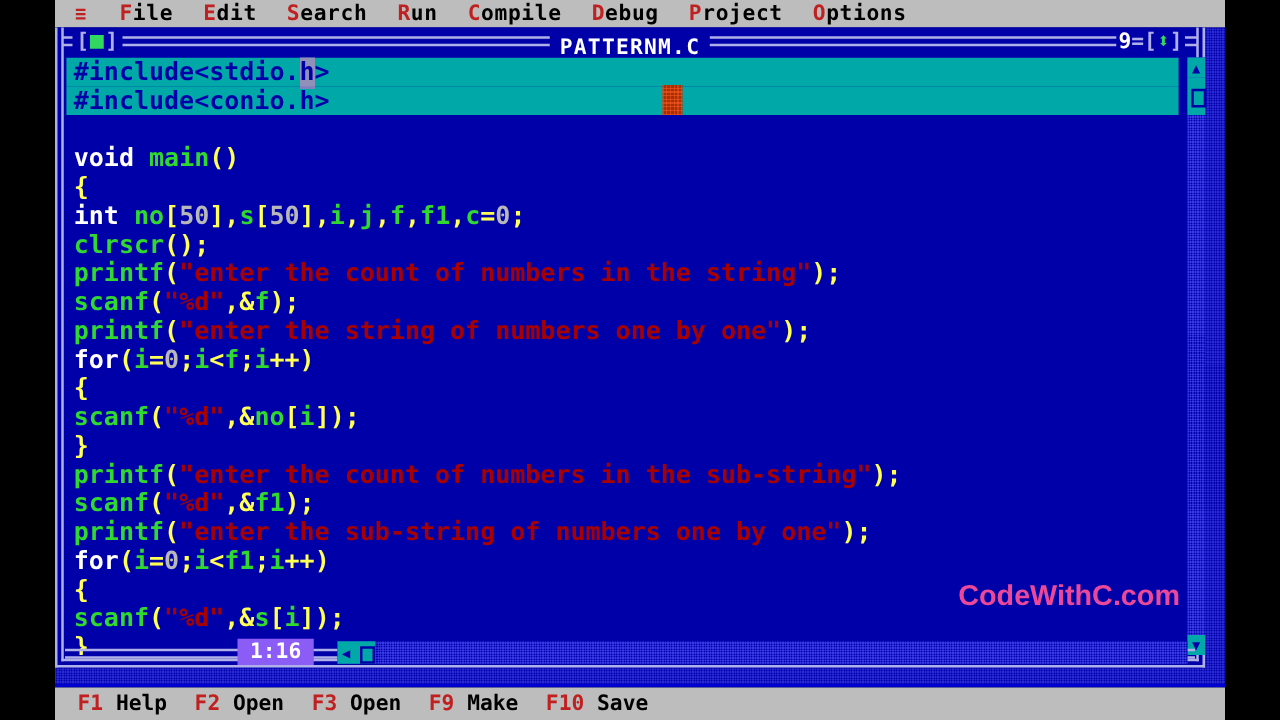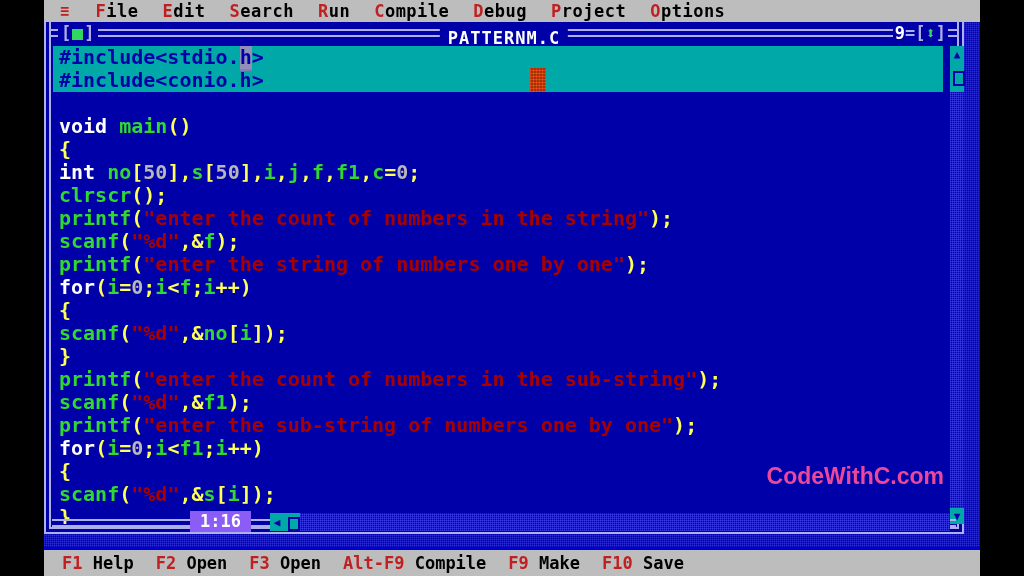--- a/index.html
+++ b/index.html
@@ -363,16 +363,15 @@
       </div>
     </div>
   </div>
 </div>
 
 <div class="fkey-topstrip"></div>
 <div class="fkeybar">
     <span class="fkey"><span class="k">F1 </span><span class="d">Help</span></span>
     <span class="fkey"><span class="k">F2 </span><span class="d">Open</span></span>
     <span class="fkey"><span class="k">F3 </span><span class="d">Open</span></span>
-    <span class="fkey"><span class="k">Alt-F9 </span><span class="d">Compile</span></span>
     <span class="fkey"><span class="k">F9 </span><span class="d">Make</span></span>
     <span class="fkey"><span class="k">F10 </span><span class="d">Save</span></span>
   </div>
 
 </body></html>

